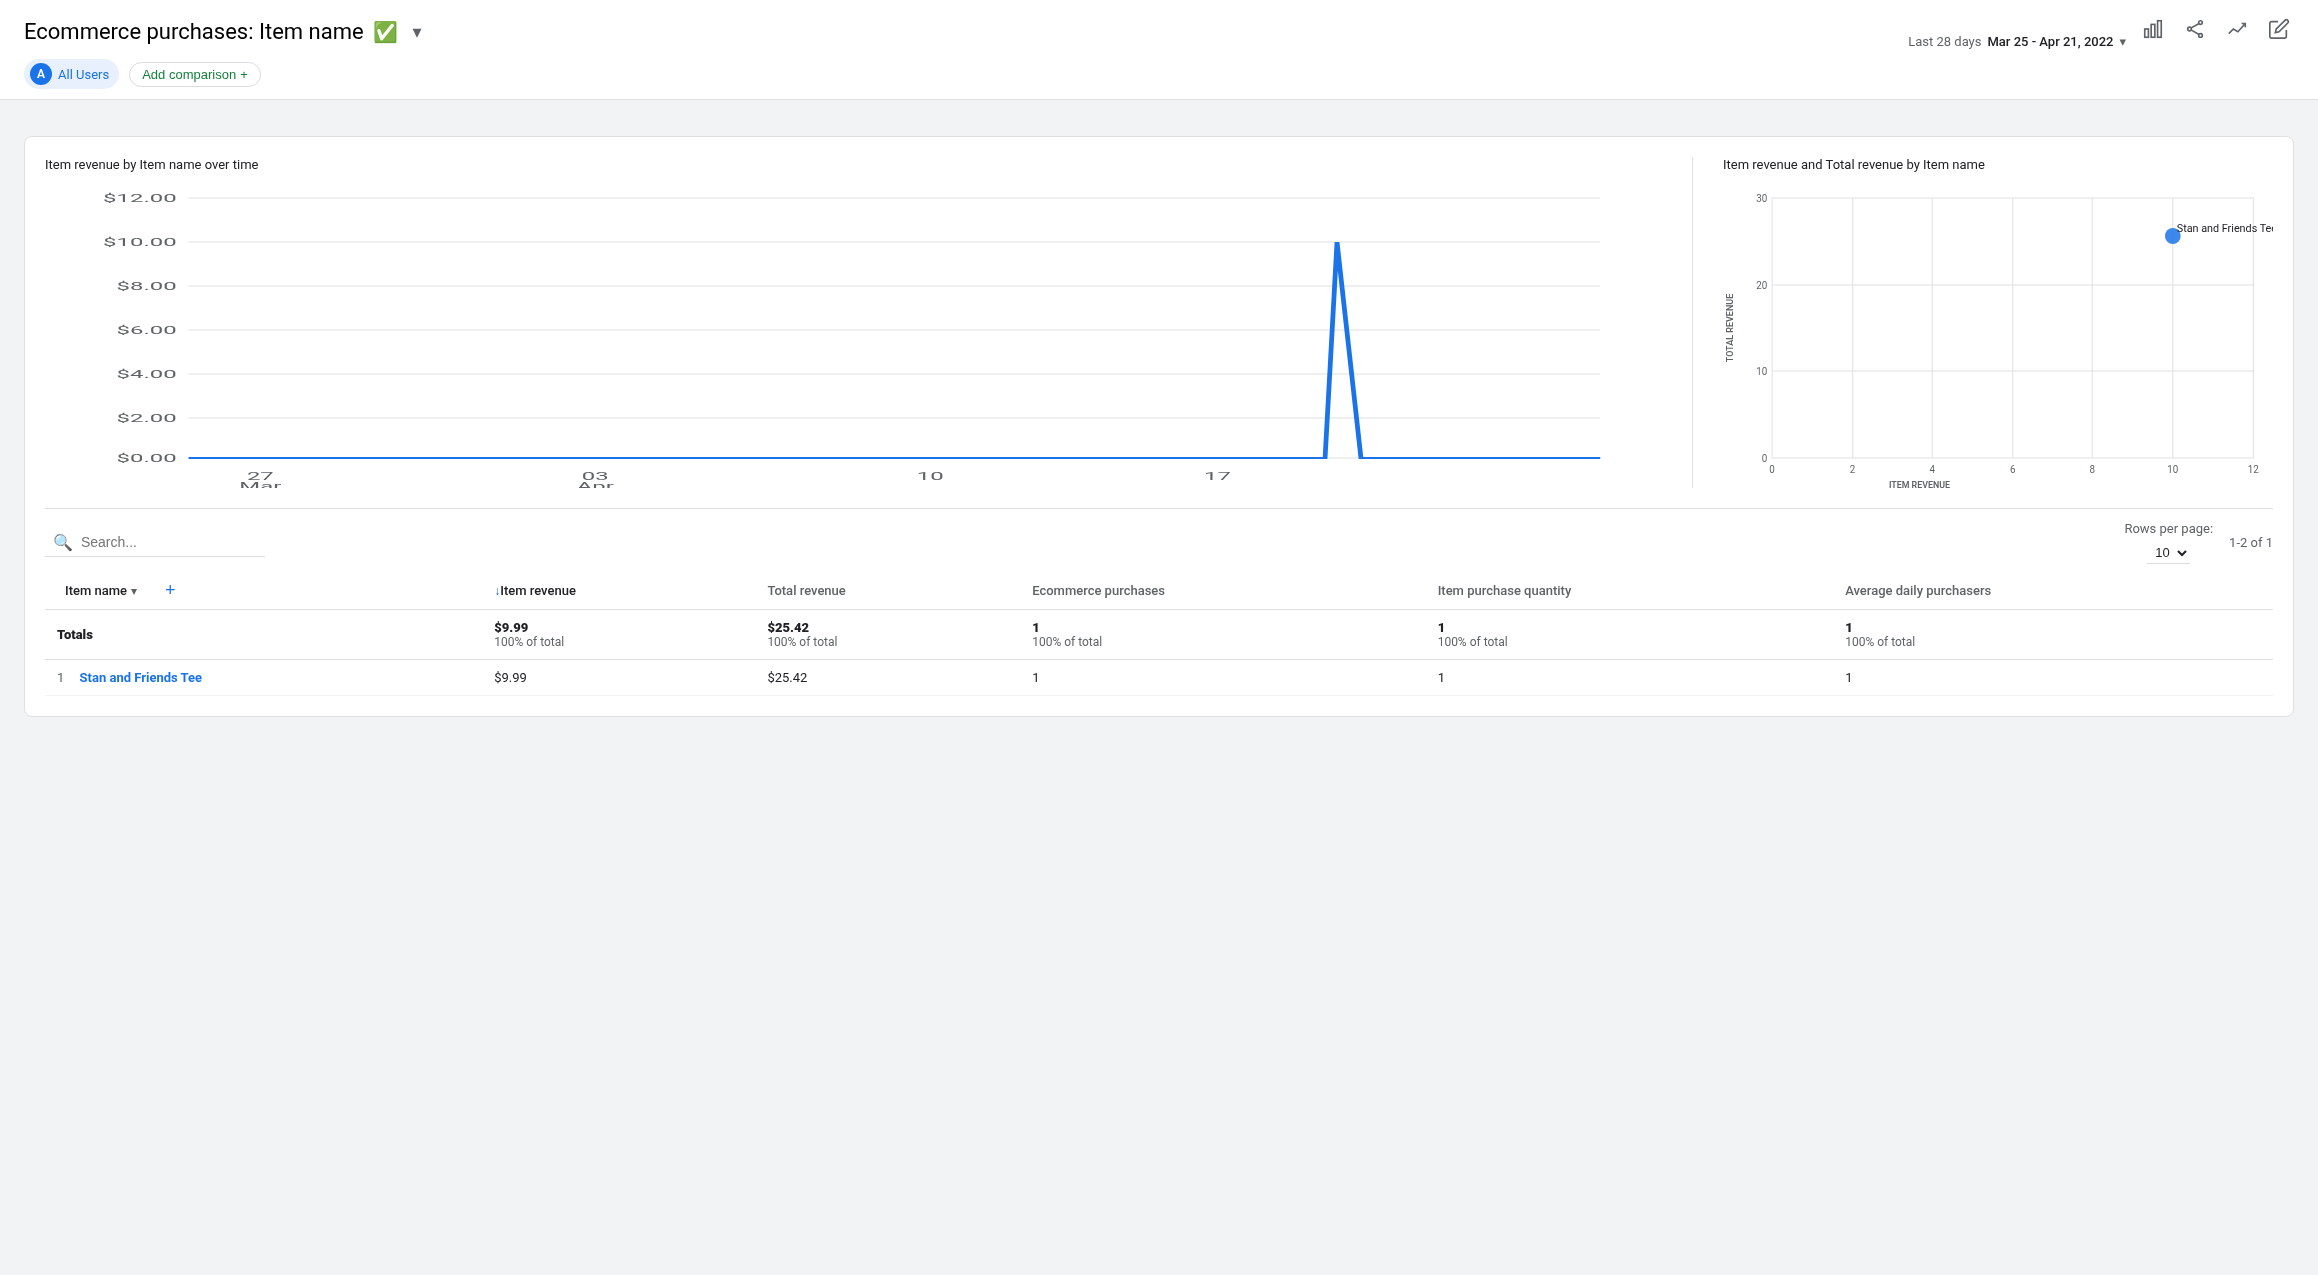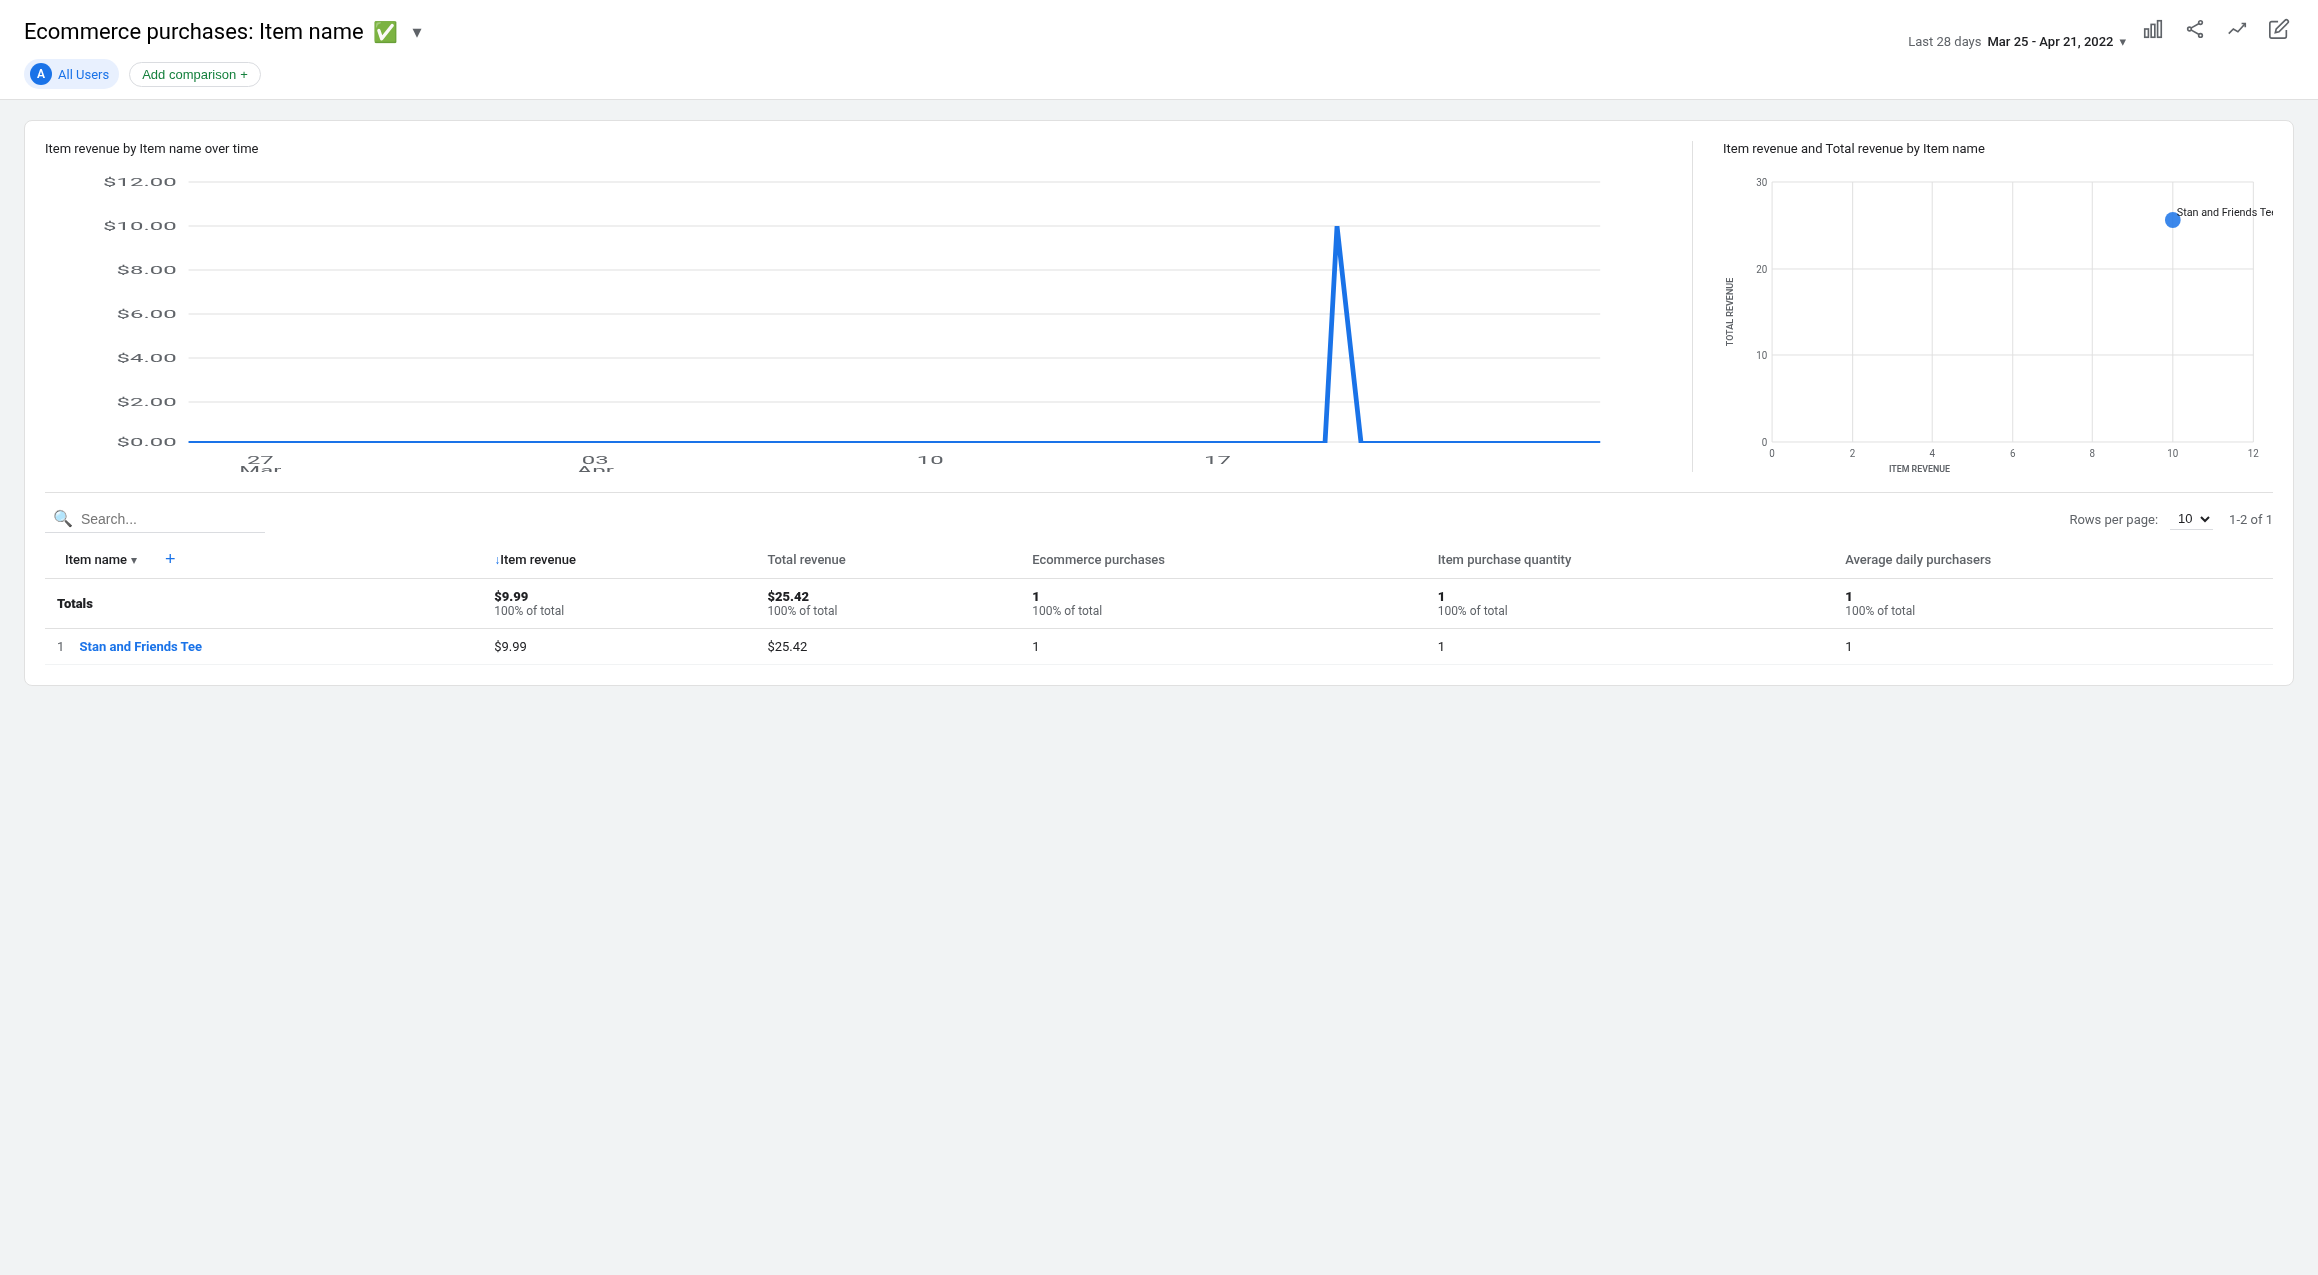--- a/index.html
+++ b/index.html
@@ -105,21 +105,21 @@
       gap: 4px;
       border: 1px solid #dadce0;
       border-radius: 16px;
       padding: 4px 12px;
       background: #fff;
       font-size: 13px;
       color: #15803d;
       cursor: pointer;
     }
     .main-content {
-      padding: 20px 24px;
+      padding: 36px 24px;
     }
     .card {
       background: #fff;
       border-radius: 8px;
       border: 1px solid #e0e0e0;
       padding: 20px;
     }
     .charts-row {
       display: flex;
       gap: 0;
@@ -186,21 +186,22 @@
     .pagination-controls {
       display: flex;
       align-items: center;
       gap: 16px;
       font-size: 13px;
       color: #5f6368;
     }
     .rows-per-page {
       display: flex;
       align-items: center;
-      gap: 12px;
+      gap: 6px;
+      flex-direction: column;
     }
     .rows-select {
       border: none;
       font-size: 13px;
       color: #202124;
       cursor: pointer;
       background: none;
       border-bottom: 1px solid #dadce0;
       padding: 2px 4px;
     }

